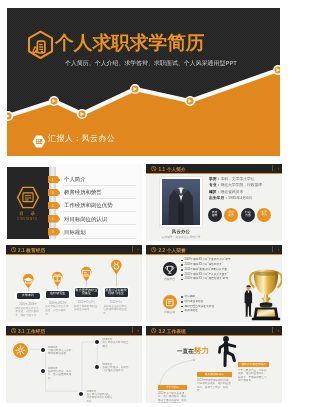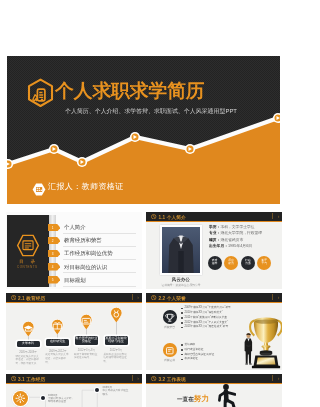--- a/index.html
+++ b/index.html
@@ -1,18 +1,18 @@
 <!DOCTYPE html>
 <html><head>
 <meta charset="utf-8">
 <style>
   html,body{margin:0;padding:0;width:288px;height:407px;background:#ffffff;
     font-family:"Liberation Sans",sans-serif;overflow:hidden;}
   .page{position:relative;width:288px;height:407px;background:#fff;}
-  .slide{position:absolute;overflow:hidden;background:#f2f2f0;margin-top:48px;}
+  .slide{position:absolute;overflow:hidden;background:#f2f2f0;}
 
   
   #s1{left:7px;top:8px;width:273px;height:148px;background:#262626;}
   #s1 .chart{position:absolute;left:0;top:0;width:273px;height:148px;}
   #s1 .logo{position:absolute;left:20px;top:22px;width:27px;height:29px;}
   #s1 .title{position:absolute;left:48px;top:25px;color:#e8921f;font-size:18.7px;
     font-weight:bold;letter-spacing:0px;white-space:nowrap;line-height:19px;}
   #s1 .sub{position:absolute;left:58px;top:50.5px;color:#d8d8d8;font-size:5.9px;
     white-space:nowrap;letter-spacing:.05px;line-height:9px;}
   #s1 .pres{position:absolute;left:41px;top:124.5px;color:#ffffff;font-size:8px;
@@ -152,21 +152,21 @@
     <div class="sub">个人简历、个人介绍、求学答辩、求职面试、个人风采通用型PPT</div>
     <svg class="preshex" viewBox="0 0 14 13">
       <path d="M4.1 .6 H9.9 L13.4 6.5 L9.9 12.4 H4.1 L.6 6.5 Z" fill="#ffffff"></path>
       <rect x="4" y="4.1" width="6.2" height="4.8" fill="#e0881e"></rect>
       <rect x="4.6" y="4.7" width="1.3" height="1.3" fill="#ffffff"></rect>
       <rect x="6.6" y="4.7" width="1.3" height="1.3" fill="#ffffff"></rect>
       <rect x="4.6" y="6.7" width="1.3" height="1.3" fill="#ffffff"></rect>
       <rect x="6.6" y="6.7" width="1.3" height="1.3" fill="#ffffff"></rect>
       <rect x="8.6" y="6.7" width="1.3" height="1.3" fill="#ffffff"></rect>
     </svg>
-    <div class="pres">汇报人：教师资格证</div>
+    <div class="pres">汇报人：风云办公</div>
   </div>
 
   <div class="slide sm c1 r2" id="s2">
     <div class="dark"></div>
     <div class="vbar"></div>
     <svg class="hexc" viewBox="0 0 28 25">
       <path d="M8.4 1.5 H19.6 L25.2 12.5 L19.6 23.5 H8.4 L2.8 12.5 Z" fill="none" stroke="#e8921f" stroke-width="1.6"></path>
       <rect x="8.5" y="7.5" width="11" height="9.5" rx="1" fill="none" stroke="#e8921f" stroke-width="1.2"></rect>
       <path d="M10.5 10.5 h7 M10.5 13 h7 M10.5 15.2 h4.5" stroke="#e8921f" stroke-width="1"></path>
     </svg>

